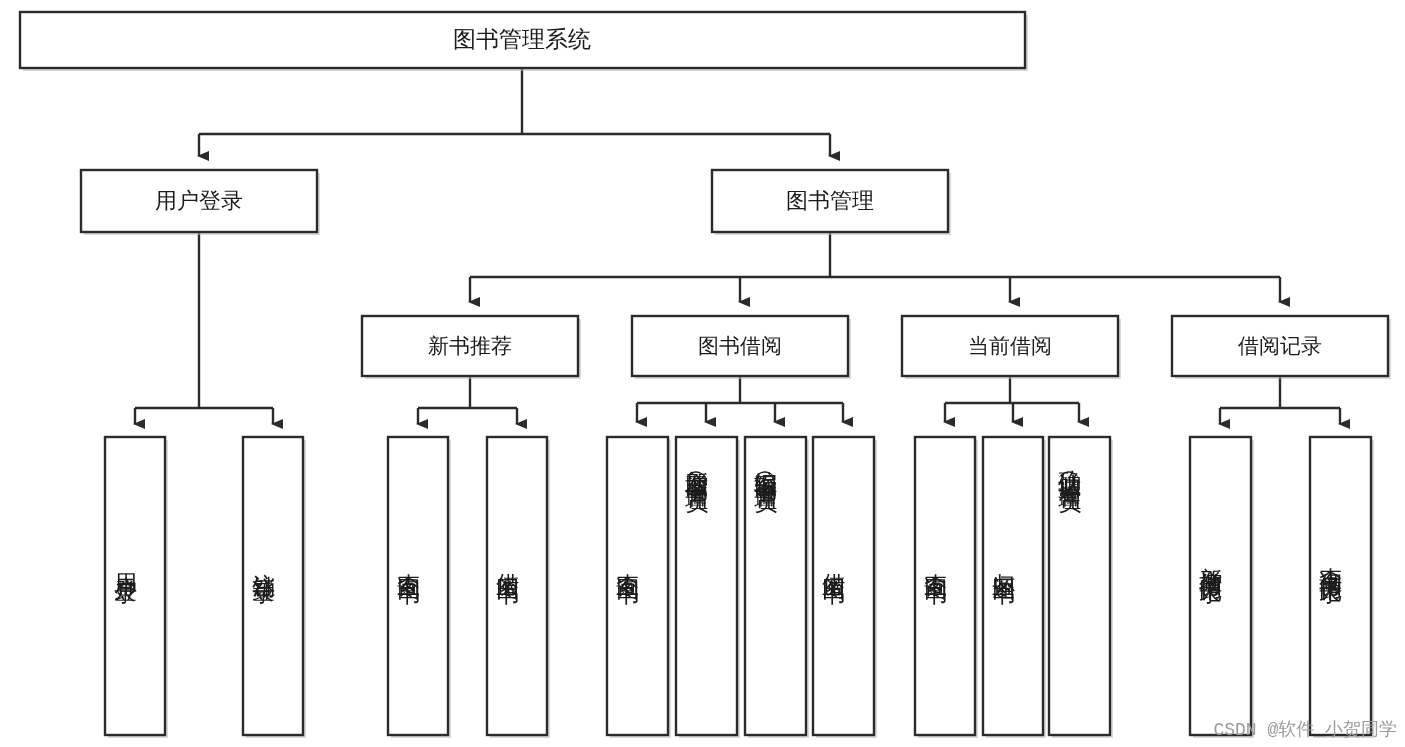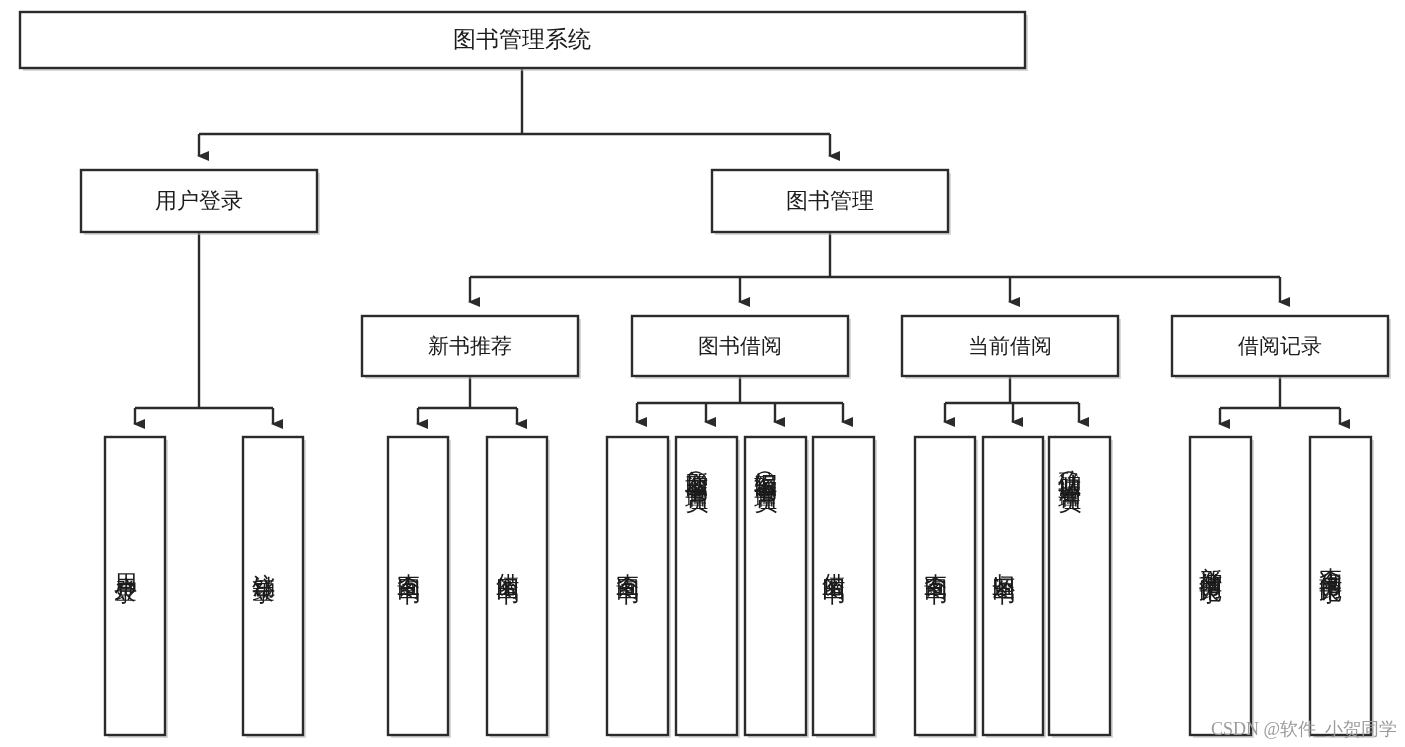--- a/index.html
+++ b/index.html
@@ -21,21 +21,21 @@
   .lvl1-label{font-size:22px;}
   .lvl2-label{font-size:21px;}
   .leaf-label{
     font-family:"Liberation Sans","DejaVu Sans",sans-serif;
     fill:#1b1b1b;font-size:23px;
     writing-mode:vertical-rl;text-orientation:upright;
     text-anchor:middle;letter-spacing:3px;
   }
   .watermark{
     position:absolute;right:8px;bottom:6px;
-    font-family:Liberation Serif, serif;
+    font-family:Liberation Mono, monospace;
     font-size:18px;color:#9b9b9b;white-space:nowrap;
     pointer-events:none;user-select:none;
   }
 </style>
 </head>
 <body>
 
 <div id="diagram-root">
 
   <svg id="flow" viewBox="0 0 1405 747" xmlns="http://www.w3.org/2000/svg">

